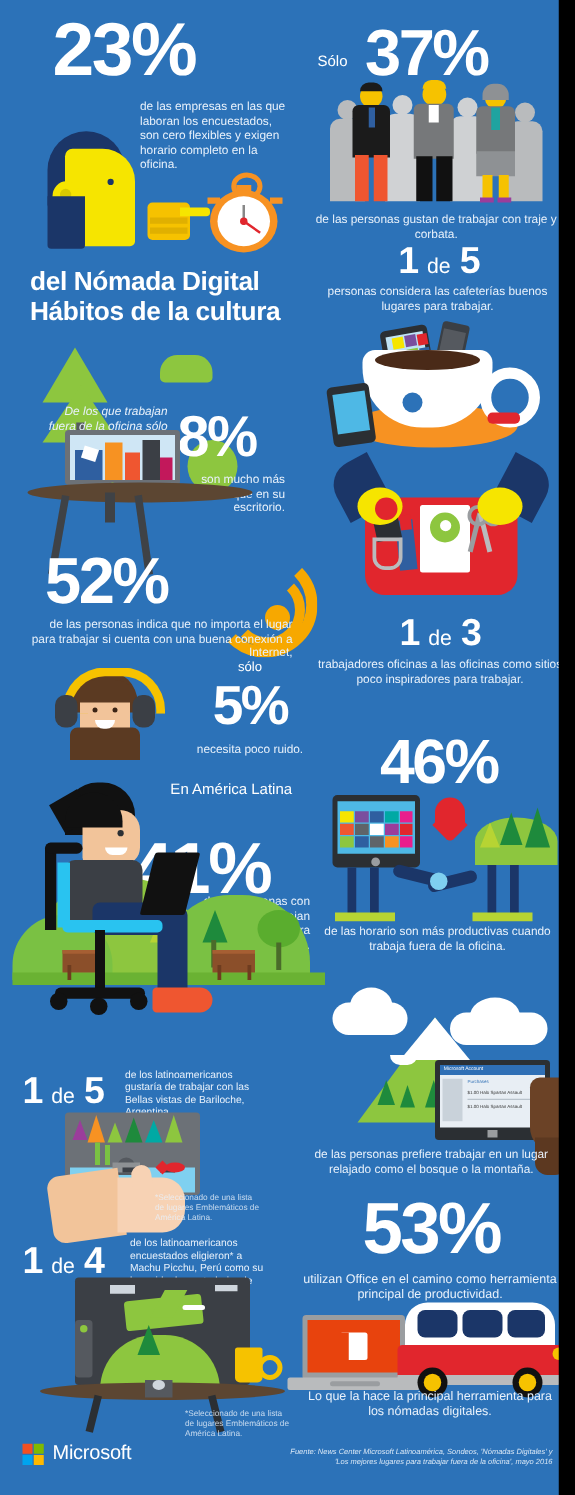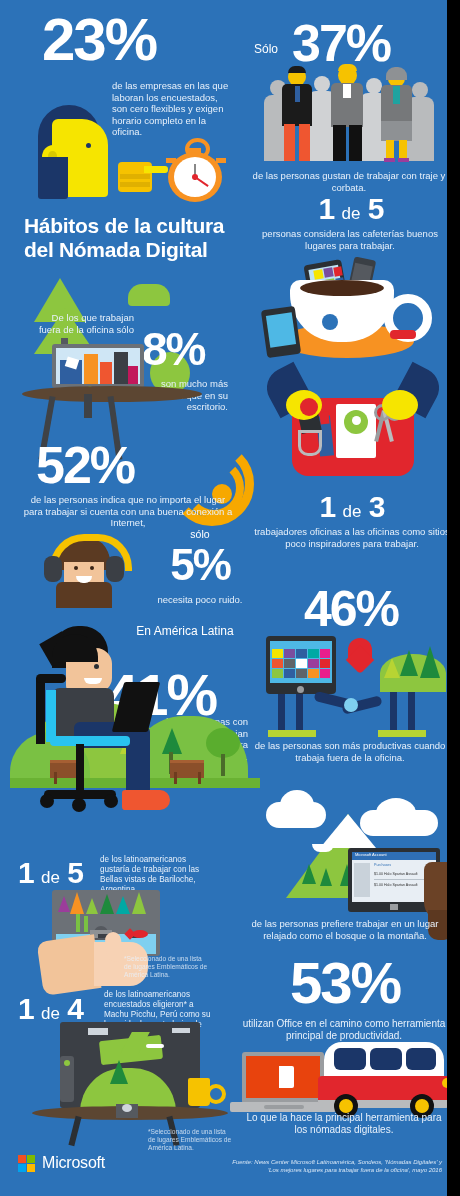--- a/index.html
+++ b/index.html
@@ -141,33 +141,33 @@
     <div class="sh" style="left:38px;top:32px;width:84px;height:16px;background:#4a2a18;border-radius:50%;"></div>
     <div class="sh" style="left:122px;top:46px;width:30px;height:30px;border:9px solid #fff;border-radius:50%;background:transparent;"></div>
     <div class="sh circle" style="left:60px;top:66px;width:16px;height:16px;background:#2c72b8;"></div>
 
     <div class="sh" style="left:2px;top:60px;width:34px;height:48px;background:#2b2f33;border-radius:4px;transform:rotate(-8deg);"></div>
     <div class="sh" style="left:6px;top:66px;width:26px;height:32px;background:#4eb8e5;transform:rotate(-8deg);"></div>
     <div class="sh" style="left:128px;top:82px;width:26px;height:9px;background:#e1262d;border-radius:4px;"></div>
   </div>
 
   <div class="abs title" style="left:24px;top:214px;width:230px;">
+    <div>del Nómada Digital</div>
     <div>Hábitos de la cultura</div>
-    <div>del Nómada Digital</div>
   </div>
 
   <div class="abs" style="left:34px;top:278px;width:68px;height:110px;">
     <div class="sh" style="left:0;top:0;width:0;height:0;border-left:26px solid transparent;border-right:26px solid transparent;border-bottom:44px solid #8dc63f;"></div>
     <div class="sh" style="left:0;top:30px;width:0;height:0;border-left:31px solid transparent;border-right:31px solid transparent;border-bottom:46px solid #8dc63f;"></div>
     <div class="sh" style="left:27px;top:60px;width:7px;height:48px;background:#55595f;"></div>
   </div>
   <div class="abs cloud" style="left:128px;top:284px;width:42px;height:22px;background:#8dc63f;border-radius:14px 14px 4px 4px;"></div>
   <div class="abs cloud" style="left:150px;top:352px;width:40px;height:42px;background:#8dc63f;border-radius:50%;"></div>
 
-  <div class="abs body-txt rt" style="left:34px;top:312px;width:100px;">De los que trabajan fuera de la oficina sólo</div>
+  <div class="abs body-txt rt" style="left:34px;top:324px;width:100px;font-style:italic;">De los que trabajan fuera de la oficina sólo</div>
   <div class="abs big pct8" style="left:142px;top:328px;">8%</div>
   <div class="abs body-txt rt" style="left:118px;top:378px;width:110px;">son mucho más Improductivos que en su escritorio.</div>
 
   <div class="abs" style="left:52px;top:344px;width:92px;height:48px;">
     <div class="sh" style="left:0;top:0;width:92px;height:44px;background:#6c7177;border-radius:3px;"></div>
     <div class="sh" style="left:4px;top:4px;width:84px;height:36px;background:#cfe6f5;"></div>
     <div class="sh" style="left:8px;top:16px;width:22px;height:24px;background:#2f5fa0;"></div>
     <div class="sh" style="left:32px;top:10px;width:14px;height:30px;background:#f79222;"></div>
     <div class="sh" style="left:48px;top:18px;width:12px;height:22px;background:#ef5630;"></div>
     <div class="sh" style="left:62px;top:8px;width:14px;height:32px;background:#3b3f45;"></div>
@@ -181,21 +181,21 @@
     <div class="sh" style="left:90px;top:10px;width:6px;height:64px;background:#3f4246;transform:rotate(-8deg);"></div>
     <div class="sh" style="left:62px;top:8px;width:8px;height:24px;background:#3f4246;"></div>
   </div>
 
   <div class="abs big pct52" style="left:36px;top:442px;">52%</div>
   <div class="abs" style="left:176px;top:450px;width:62px;height:56px;">
     <div class="sh" style="left:-6px;top:-8px;width:66px;height:66px;border:9px solid #f7a800;border-radius:50%;clip-path:polygon(100% 0,100% 100%,0 100%);transform:rotate(0deg);"></div>
     <div class="sh" style="left:8px;top:8px;width:44px;height:44px;border:8px solid #f7a800;border-radius:50%;clip-path:polygon(100% 0,100% 100%,0 100%);"></div>
     <div class="sh circle" style="left:36px;top:34px;width:20px;height:20px;background:#f7a800;"></div>
   </div>
-  <div class="abs body-txt ctr" style="left:22px;top:494px;width:212px;">de las personas indica que no importa el lugar para trabajar si cuenta con una buena conexión a Internet,</div>
+  <div class="abs body-txt ctr" style="left:22px;top:494px;width:212px;text-align:right;">de las personas indica que no importa el lugar para trabajar si cuenta con una buena conexión a Internet,</div>
 
   <div class="abs" style="left:258px;top:368px;width:190px;height:110px;">
     <div class="sh" style="left:10px;top:0;width:38px;height:44px;background:#1b3668;border-radius:20px 0 0 0;transform:rotate(-28deg);"></div>
     <div class="sh" style="left:142px;top:0;width:38px;height:44px;background:#1b3668;border-radius:0 20px 0 0;transform:rotate(28deg);"></div>
     <div class="sh" style="left:34px;top:30px;width:122px;height:78px;background:#e1262d;border-radius:16px;"></div>
     <div class="sh" style="left:78px;top:36px;width:40px;height:54px;background:#fff;border-radius:2px;"></div>
     <div class="sh circle" style="left:86px;top:42px;width:24px;height:24px;background:#8dc63f;"></div>
     <div class="sh circle" style="left:94px;top:48px;width:9px;height:9px;background:#fff;"></div>
     <div class="sh" style="left:60px;top:48px;width:14px;height:40px;background:#2f5fa0;transform:rotate(-6deg);"></div>
     <div class="sh" style="left:62px;top:44px;width:9px;height:12px;background:#e1262d;transform:rotate(-6deg);"></div>
@@ -261,21 +261,21 @@
     <div class="sh" style="left:118px;top:22px;width:0;height:0;border-left:8px solid transparent;border-right:8px solid transparent;border-bottom:20px solid #b7d433;"></div>
     <div class="sh" style="left:134px;top:14px;width:0;height:0;border-left:9px solid transparent;border-right:9px solid transparent;border-bottom:26px solid #1e8a3c;"></div>
     <div class="sh" style="left:154px;top:10px;width:0;height:0;border-left:10px solid transparent;border-right:10px solid transparent;border-bottom:32px solid #1e8a3c;"></div>
     <div class="sh" style="left:124px;top:56px;width:7px;height:40px;background:#1b3668;"></div>
     <div class="sh" style="left:142px;top:56px;width:7px;height:40px;background:#1b3668;"></div>
     <div class="sh" style="left:112px;top:94px;width:48px;height:7px;background:#b7d433;"></div>
     <div class="sh" style="left:48px;top:60px;width:44px;height:10px;background:#1b3668;border-radius:5px;transform:rotate(14deg);"></div>
     <div class="sh" style="left:76px;top:64px;width:40px;height:10px;background:#1b3668;border-radius:5px;transform:rotate(-14deg);"></div>
     <div class="sh circle" style="left:78px;top:62px;width:14px;height:14px;background:#7fd0f0;"></div>
   </div>
-  <div class="abs body-txt ctr" style="left:252px;top:740px;width:196px;">de las personas son más productivas cuando trabaja fuera de la oficina.</div>
+  <div class="abs body-txt ctr" style="left:252px;top:740px;width:196px;">de las horario son más productivas cuando trabaja fuera de la oficina.</div>
 
   <div class="abs lead ctr" style="left:118px;top:624px;width:134px;">En América Latina</div>
   <div class="abs big pct41" style="left:106px;top:668px;">41%</div>
   <div class="abs body-txt rt" style="left:136px;top:716px;width:112px;">de las personas con acceso a internet trabajan ya de alguna manera remota.</div>
 
   <div class="abs" style="left:10px;top:680px;width:250px;height:150px;">
     <div class="sh" style="left:20px;top:22px;width:130px;height:80px;background:#8dc63f;border-radius:60px 60px 0 0;"></div>
     <div class="sh" style="left:120px;top:36px;width:118px;height:66px;background:#7ac143;border-radius:54px 54px 0 0;"></div>
     <div class="sh" style="left:0;top:52px;width:80px;height:52px;background:#7ac143;border-radius:40px 40px 0 0;"></div>
     <div class="sh" style="left:0;top:98px;width:250px;height:10px;background:#6ab233;"></div>

